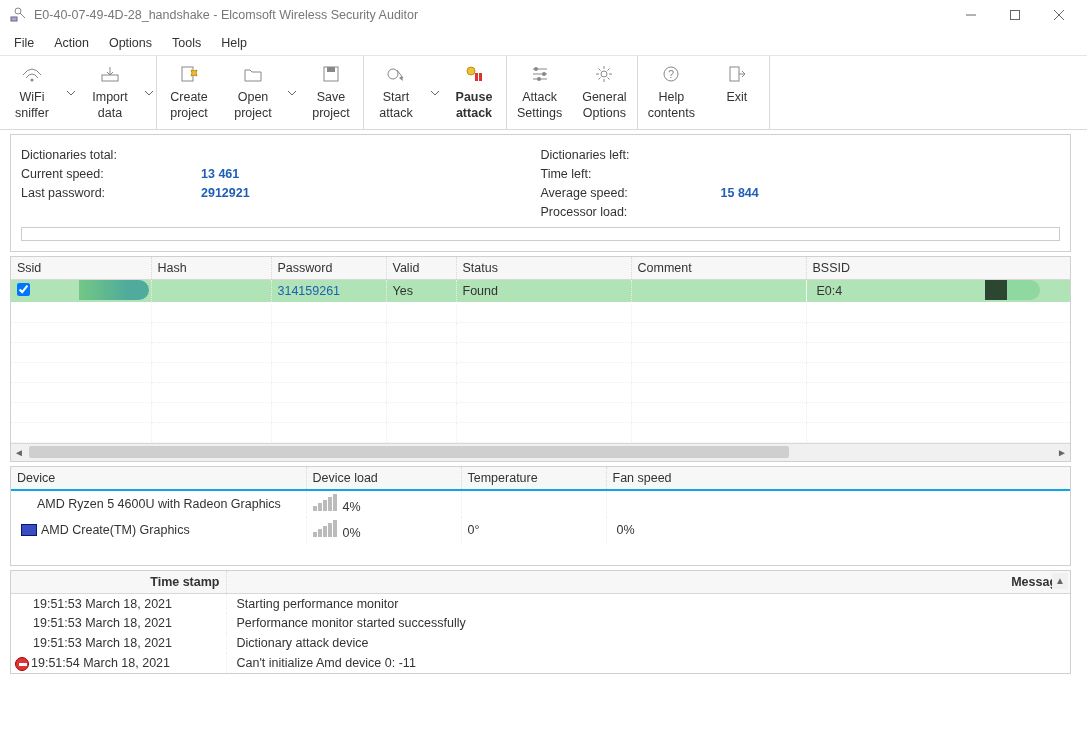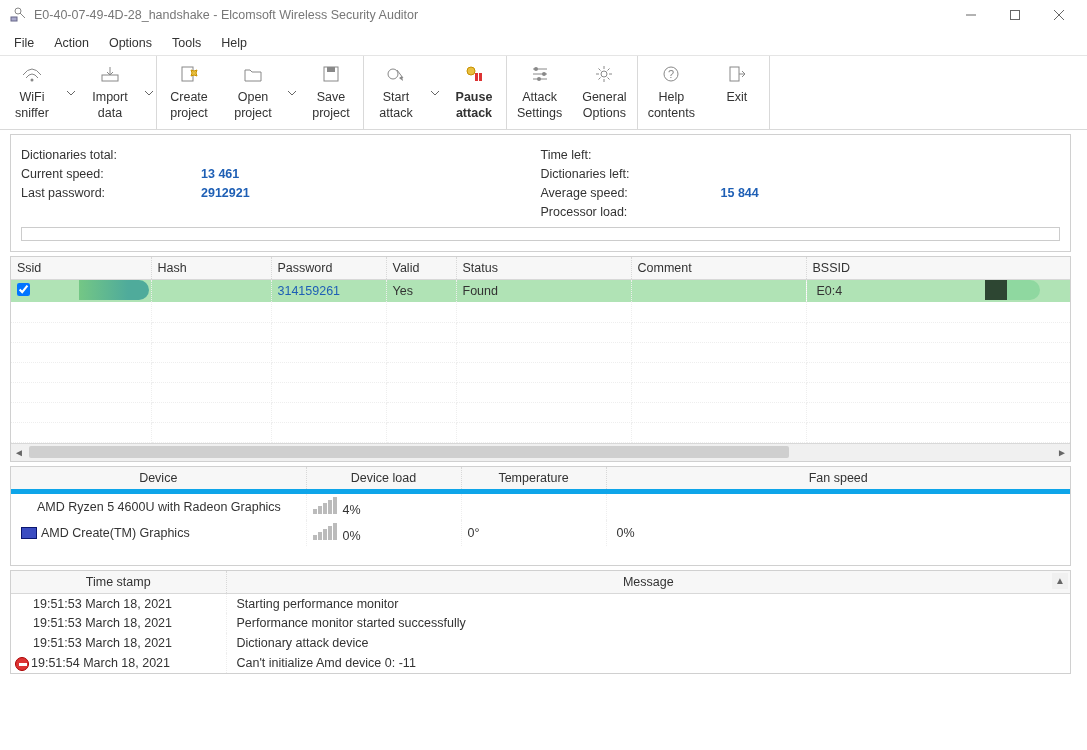--- a/index.html
+++ b/index.html
@@ -42,32 +42,32 @@
   .checkbox-cell { display: inline-flex; align-items: center; gap: 4px; }
   .ssid-blob { position:absolute; left: 68px; top: 0; height: 20px; width: 70px; background: linear-gradient(90deg, #74c785, #4fab9b 70%); border-radius: 0 10px 10px 0; }
   .ssid-blob2 { position:absolute; right: 30px; top: 0; height: 20px; width: 55px; display:flex; }
   .ssid-blob2 .dark { width:22px; background:#2d4632; }
   .ssid-blob2 .light { flex:1; background:#8fd8a0; border-radius:0 10px 10px 0; }
   .hscroll { display: flex; align-items: center; height: 18px; background: #f0f0f0; border-top: 1px solid #d8d8d8; }
   .hscroll .arrow { width: 16px; text-align: center; color: #666; font-size: 10px; }
   .hscroll .track { flex: 1; height: 14px; position: relative; }
   .hscroll .thumb { position: absolute; left: 2px; top: 1px; height: 12px; width: 74%; background: #cfcfcf; border-radius: 2px; }
   
-  .dev-table th { text-align: center; font-weight: 400; background: #f7f7f7; border-right: 1px dotted #d8d8d8; border-bottom: 5px solid #0ea5e9; padding: 4px 6px; }
+  .dev-table th { text-align: left; font-weight: 400; background: #f7f7f7; border-right: 1px dotted #d8d8d8; border-bottom: 2px solid #0ea5e9; padding: 4px 6px; }
   .dev-row td { padding: 3px 6px; }
   .gauge { display: inline-flex; align-items: flex-end; gap: 1px; margin-right: 6px; }
   .gauge i { display: block; width: 4px; background: #bbb; }
   .gauge i:nth-child(1){height:5px}
   .gauge i:nth-child(2){height:8px}
   .gauge i:nth-child(3){height:11px}
   .gauge i:nth-child(4){height:14px}
   .gauge i:nth-child(5){height:17px}
   .gpu-icon { display:inline-block; width:16px; height:12px; background:#3a4cc1; border:1px solid #0a1670; vertical-align:middle; margin-right:4px; }
   
-  .log-table th { text-align: center; font-weight: 400; background: #f7f7f7; border-right: 1px dotted #d8d8d8; border-bottom: 1px solid #d8d8d8; padding: 4px 6px; }
+  .log-table th { text-align: right; font-weight: 700; background: #f7f7f7; border-right: 1px dotted #d8d8d8; border-bottom: 1px solid #d8d8d8; padding: 4px 6px; }
   .log-table td { padding: 2px 6px; }
   .stop-icon { display:inline-block; width:14px; height:14px; border-radius:50%; background:#d33; position:relative; border:1px solid #a00; vertical-align:middle; margin-right:2px; margin-left:-18px; }
   .stop-icon::after { content:''; position:absolute; left:3px; top:5.5px; width:8px; height:3px; background:#fff; }
   .side-arrow { position:absolute; right:2px; width:16px; height:16px; display:flex; align-items:center; justify-content:center; color:#666; background:#f0f0f0; font-size:10px; }
 </style>
 </head>
 <body>
 
 <div class="title-bar">
   <div class="title-left">
@@ -265,25 +265,25 @@
           <span class="stats-label">Current speed:</span>
           <span class="stats-value link">13 461</span>
         </div>
       <div class="stats-row">
           <span class="stats-label">Last password:</span>
           <span class="stats-value link">2912921</span>
         </div>
     </div>
     <div class="stats-col">
       <div class="stats-row">
+          <span class="stats-label">Dictionaries left:</span>
+          <span class="stats-value"></span>
+        </div>
+      <div class="stats-row">
           <span class="stats-label">Time left:</span>
-          <span class="stats-value"></span>
-        </div>
-      <div class="stats-row">
-          <span class="stats-label">Dictionaries left:</span>
           <span class="stats-value"></span>
         </div>
       <div class="stats-row">
           <span class="stats-label">Average speed:</span>
           <span class="stats-value link">15 844</span>
         </div>
       <div class="stats-row">
           <span class="stats-label">Processor load:</span>
           <span class="stats-value"></span>
         </div>

